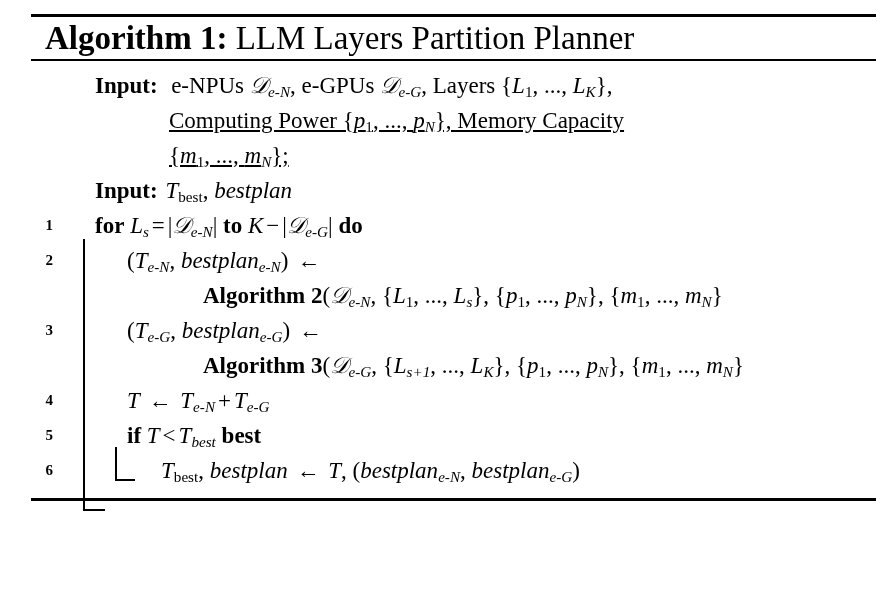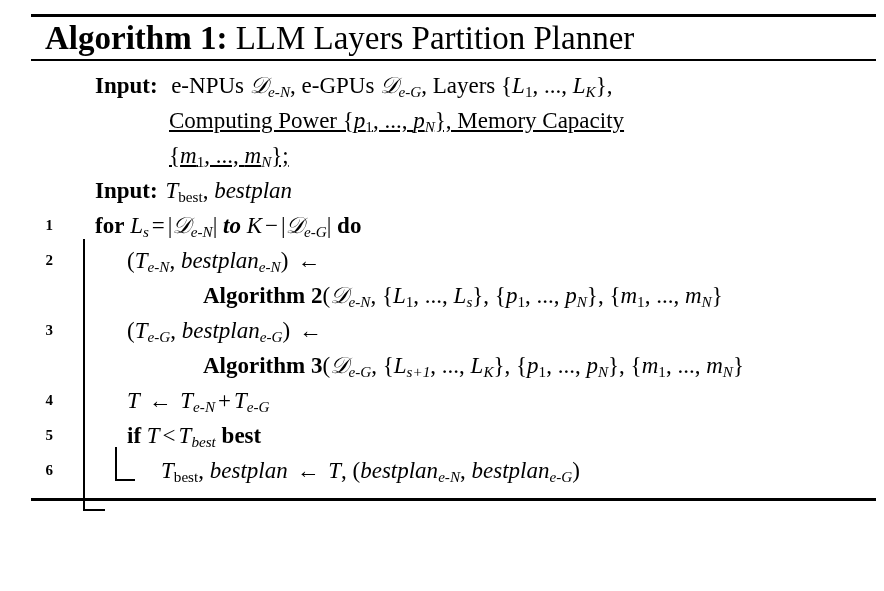--- a/index.html
+++ b/index.html
@@ -86,21 +86,21 @@
     background: #000;
   }
   .guide-foot {
     position: absolute;
     height: 2px;
     background: #000;
   }
 
   
   .kw   { font-weight: bold; }
-  .kwi  { font-weight: bold; font-style: italic; }
+  .kwi  { font-weight: bold; }
   .it   { font-style: italic; }
   .cal  { font-style: italic; font-family: "Liberation Serif", "DejaVu Serif", serif; }
   sub {
     font-size: 0.66em;
     line-height: 0;
     vertical-align: -0.28em;
   }
   .subup { font-style: normal; }
   .op { padding: 0 3px; }
   .thin { padding: 0 1px; }

